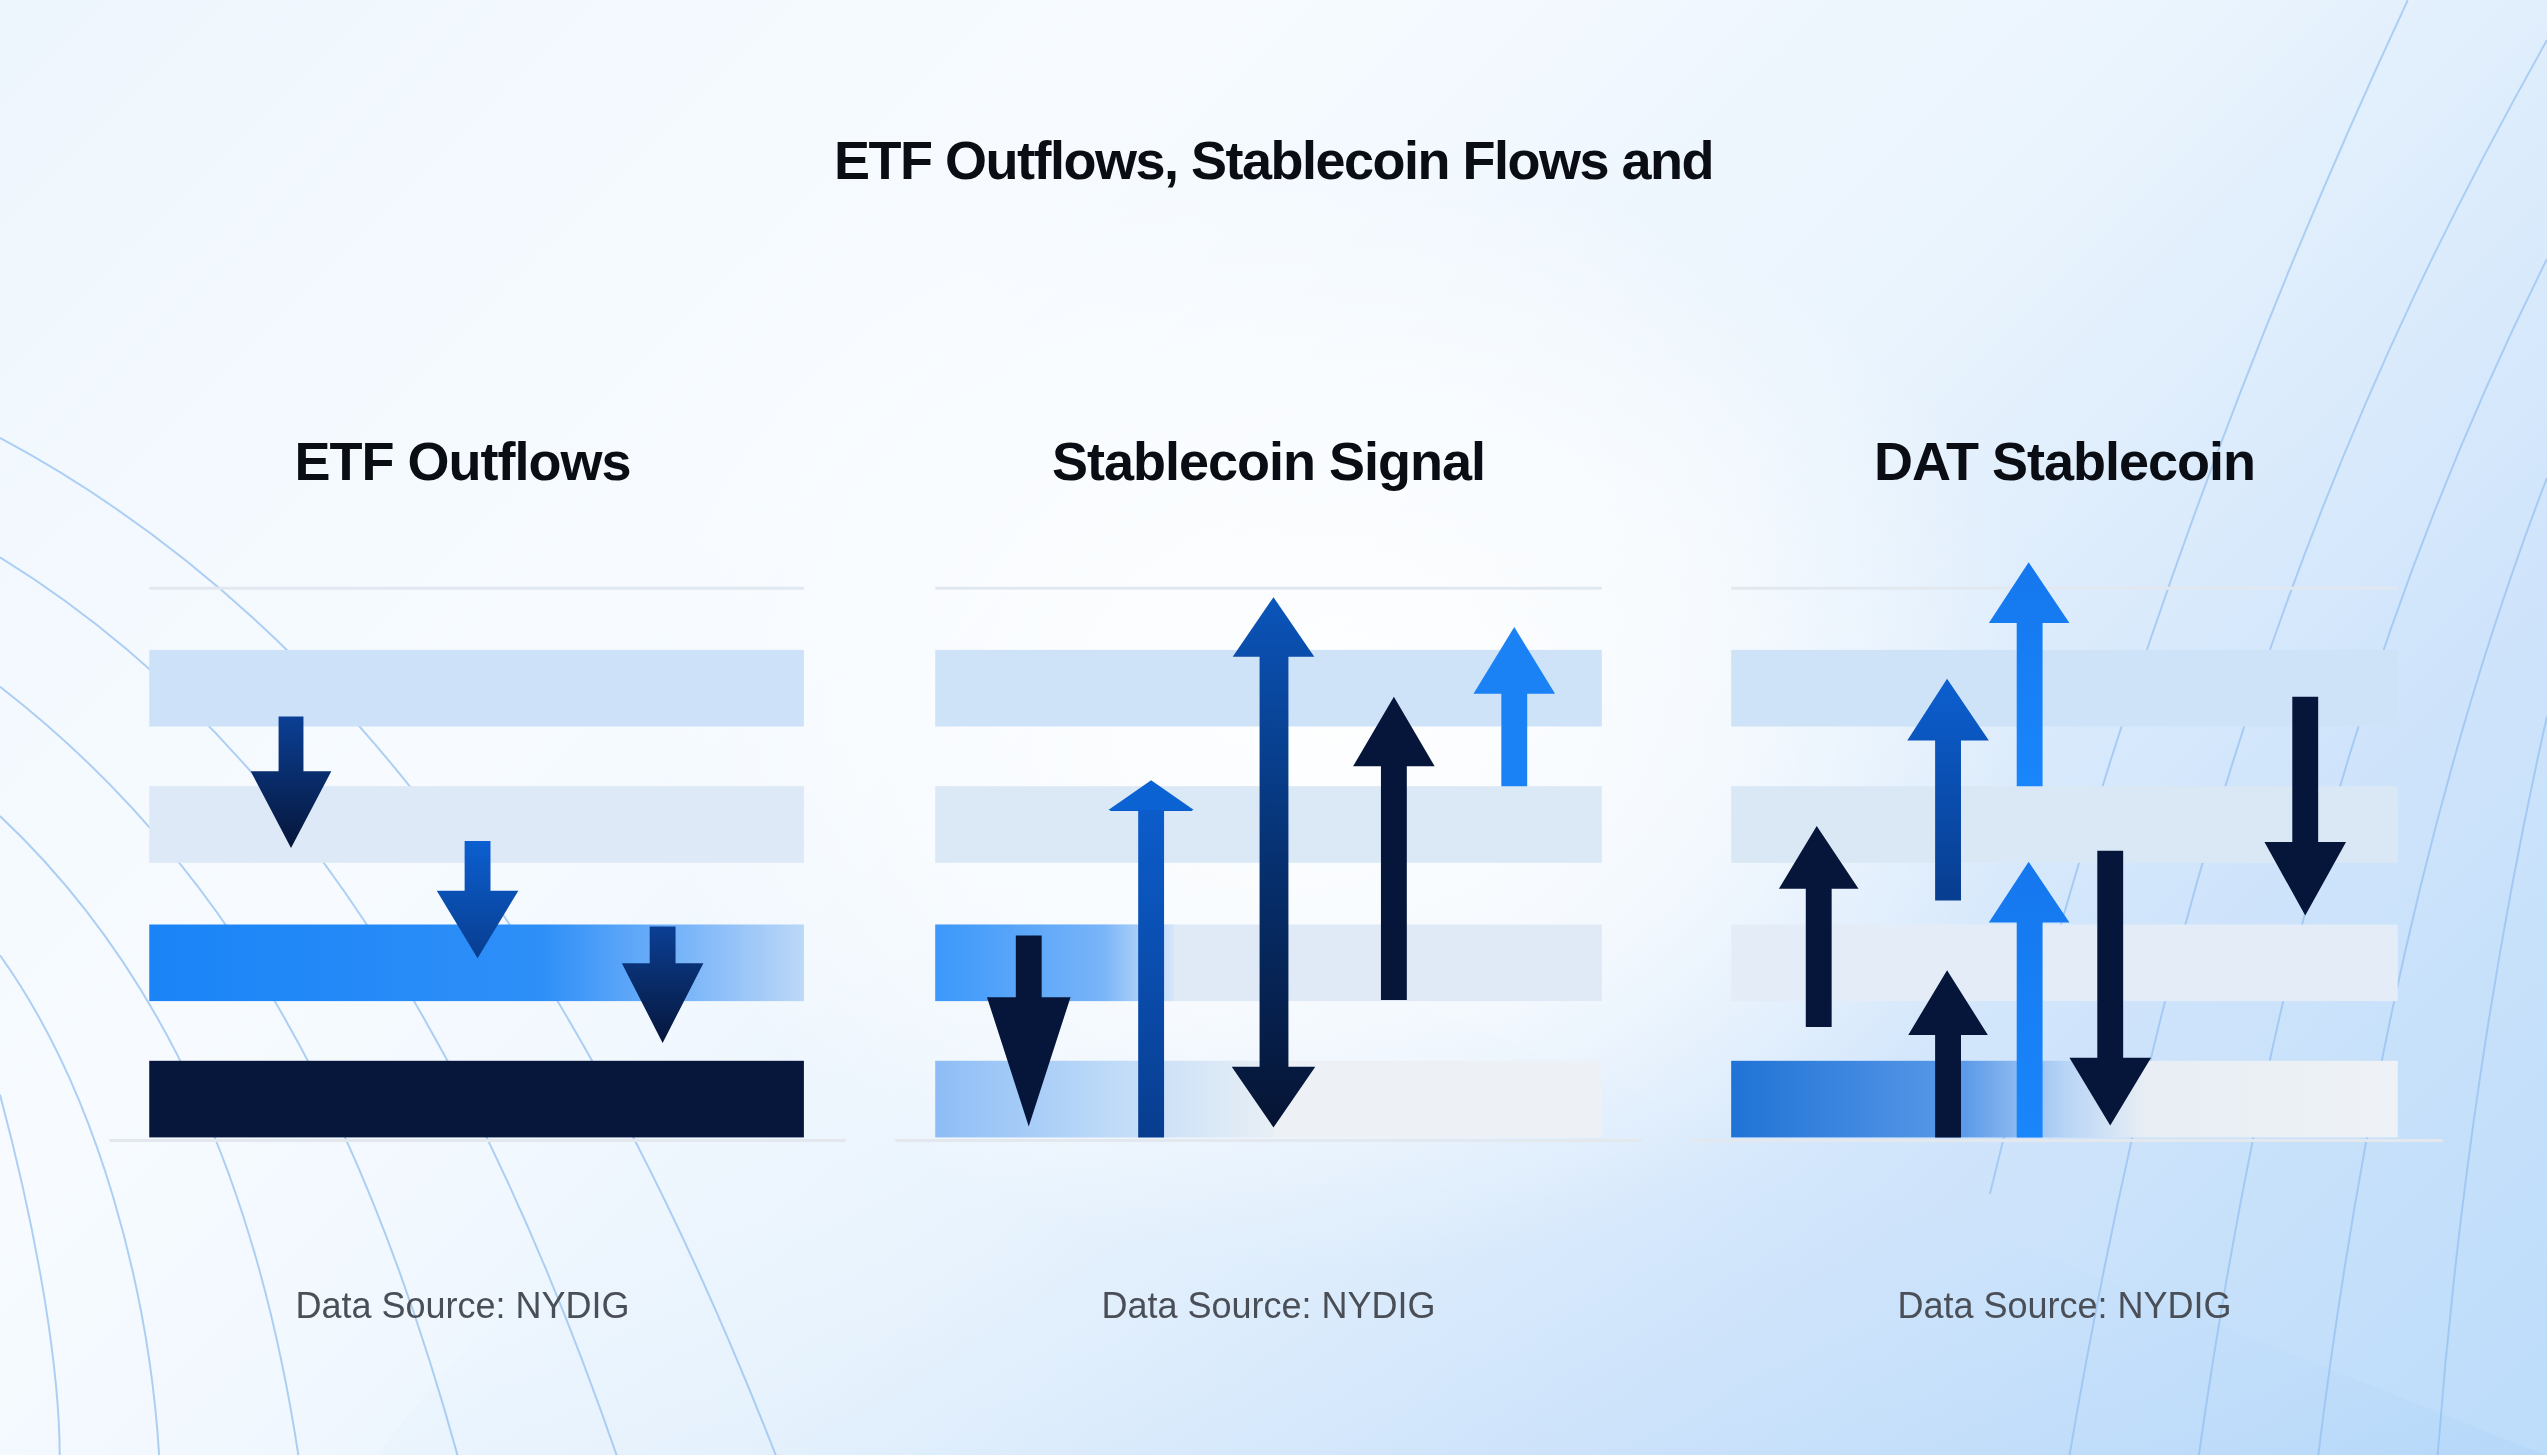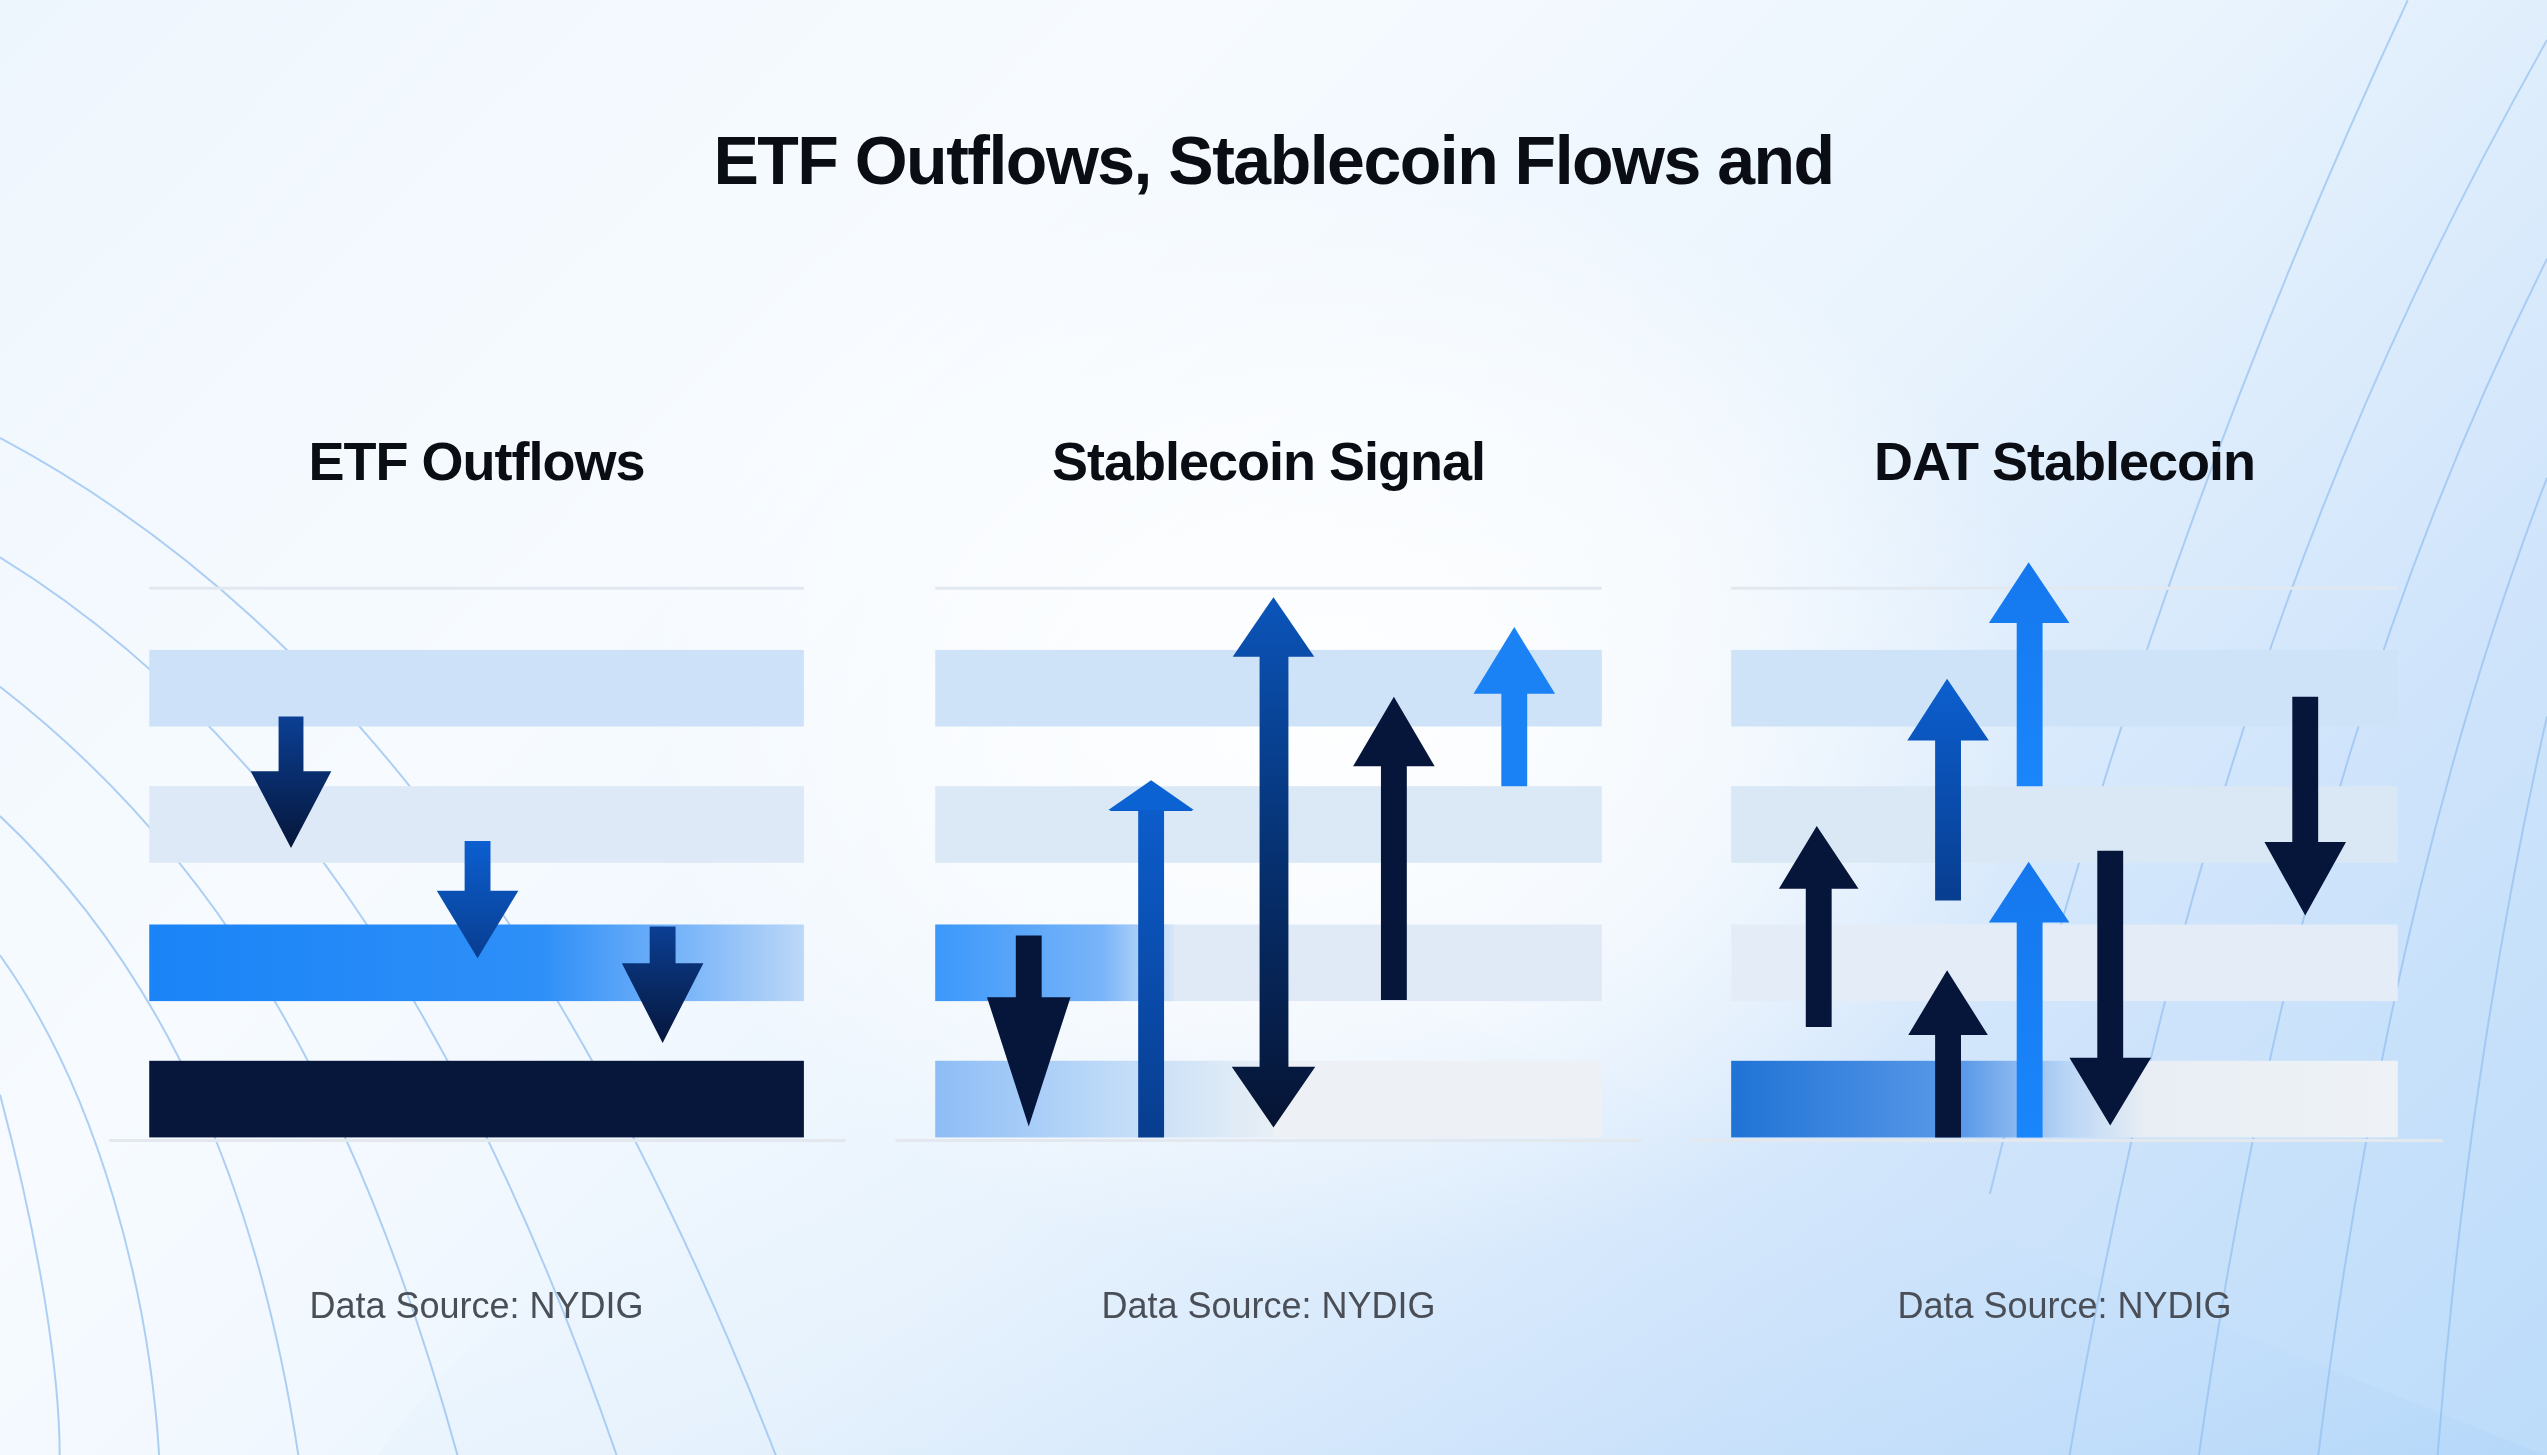--- a/index.html
+++ b/index.html
@@ -6,21 +6,21 @@
   body {
     width: 2547px; height: 1456px; overflow: hidden; position: relative;
     font-family: "Liberation Sans", "DejaVu Sans", sans-serif;
     background:
       radial-gradient(ellipse 896px 697px at 1343px 716px, rgba(255,255,255,0.95) 0%, rgba(255,255,255,0.6) 45%, rgba(255,255,255,0) 80%),
       linear-gradient(135deg, #eef6fd 0%, #f7fbff 30%, #eaf4fd 55%, #cfe4fb 78%, #bcdcfa 100%);
   }
   .bg-svg { position: absolute; left: 0; top: 0; width: 2547px; height: 1456px; pointer-events: none; }
   .title {
     position: absolute; left: 0; width: 2547px; top: 111px; text-align: center;
-    font-weight: 700; font-size: 68px; line-height: 98px; color: #0a0d14; letter-spacing: -1.5px;
+    font-weight: 700; font-size: 54px; line-height: 98px; color: #0a0d14; letter-spacing: -1.5px;
   }
   .title span { display: block; }
   .panel { position: absolute; top: 0; height: 1456px; }
   .panel-title {
     position: absolute; top: 430px; width: 100%; text-align: center;
     font-weight: 700; font-size: 54px; color: #0a0d14; letter-spacing: -1px;
   }
   .chart-svg { position: absolute; left: 0; top: 0; overflow: visible; }
   .source {
     position: absolute; top: 1237px; width: 100%; text-align: center;
@@ -52,21 +52,21 @@
     <path d="M2560 260 C 2420 540, 2290 900, 2210 1463"></path>
     <path d="M2560 480 C 2460 740, 2380 1060, 2330 1463"></path>
     <path d="M2560 720 C 2510 940, 2470 1200, 2450 1463"></path>
   </g>
 </svg>
 
 <div class="title">
   <span>ETF Outflows, Stablecoin Flows and</span>
 </div>
 
-<div class="panel" style="left:149px;width:655px;">
+<div class="panel" style="left:135px;width:655px;">
   <div class="panel-title">ETF Outflows</div>
   <div class="source">Data Source: NYDIG</div>
 </div>
 <div class="panel" style="left:935px;width:667px;">
   <div class="panel-title">Stablecoin Signal</div>
   <div class="source">Data Source: NYDIG</div>
 </div>
 <div class="panel" style="left:1731px;width:667px;">
   <div class="panel-title">DAT Stablecoin</div>
   <div class="source">Data Source: NYDIG</div>

